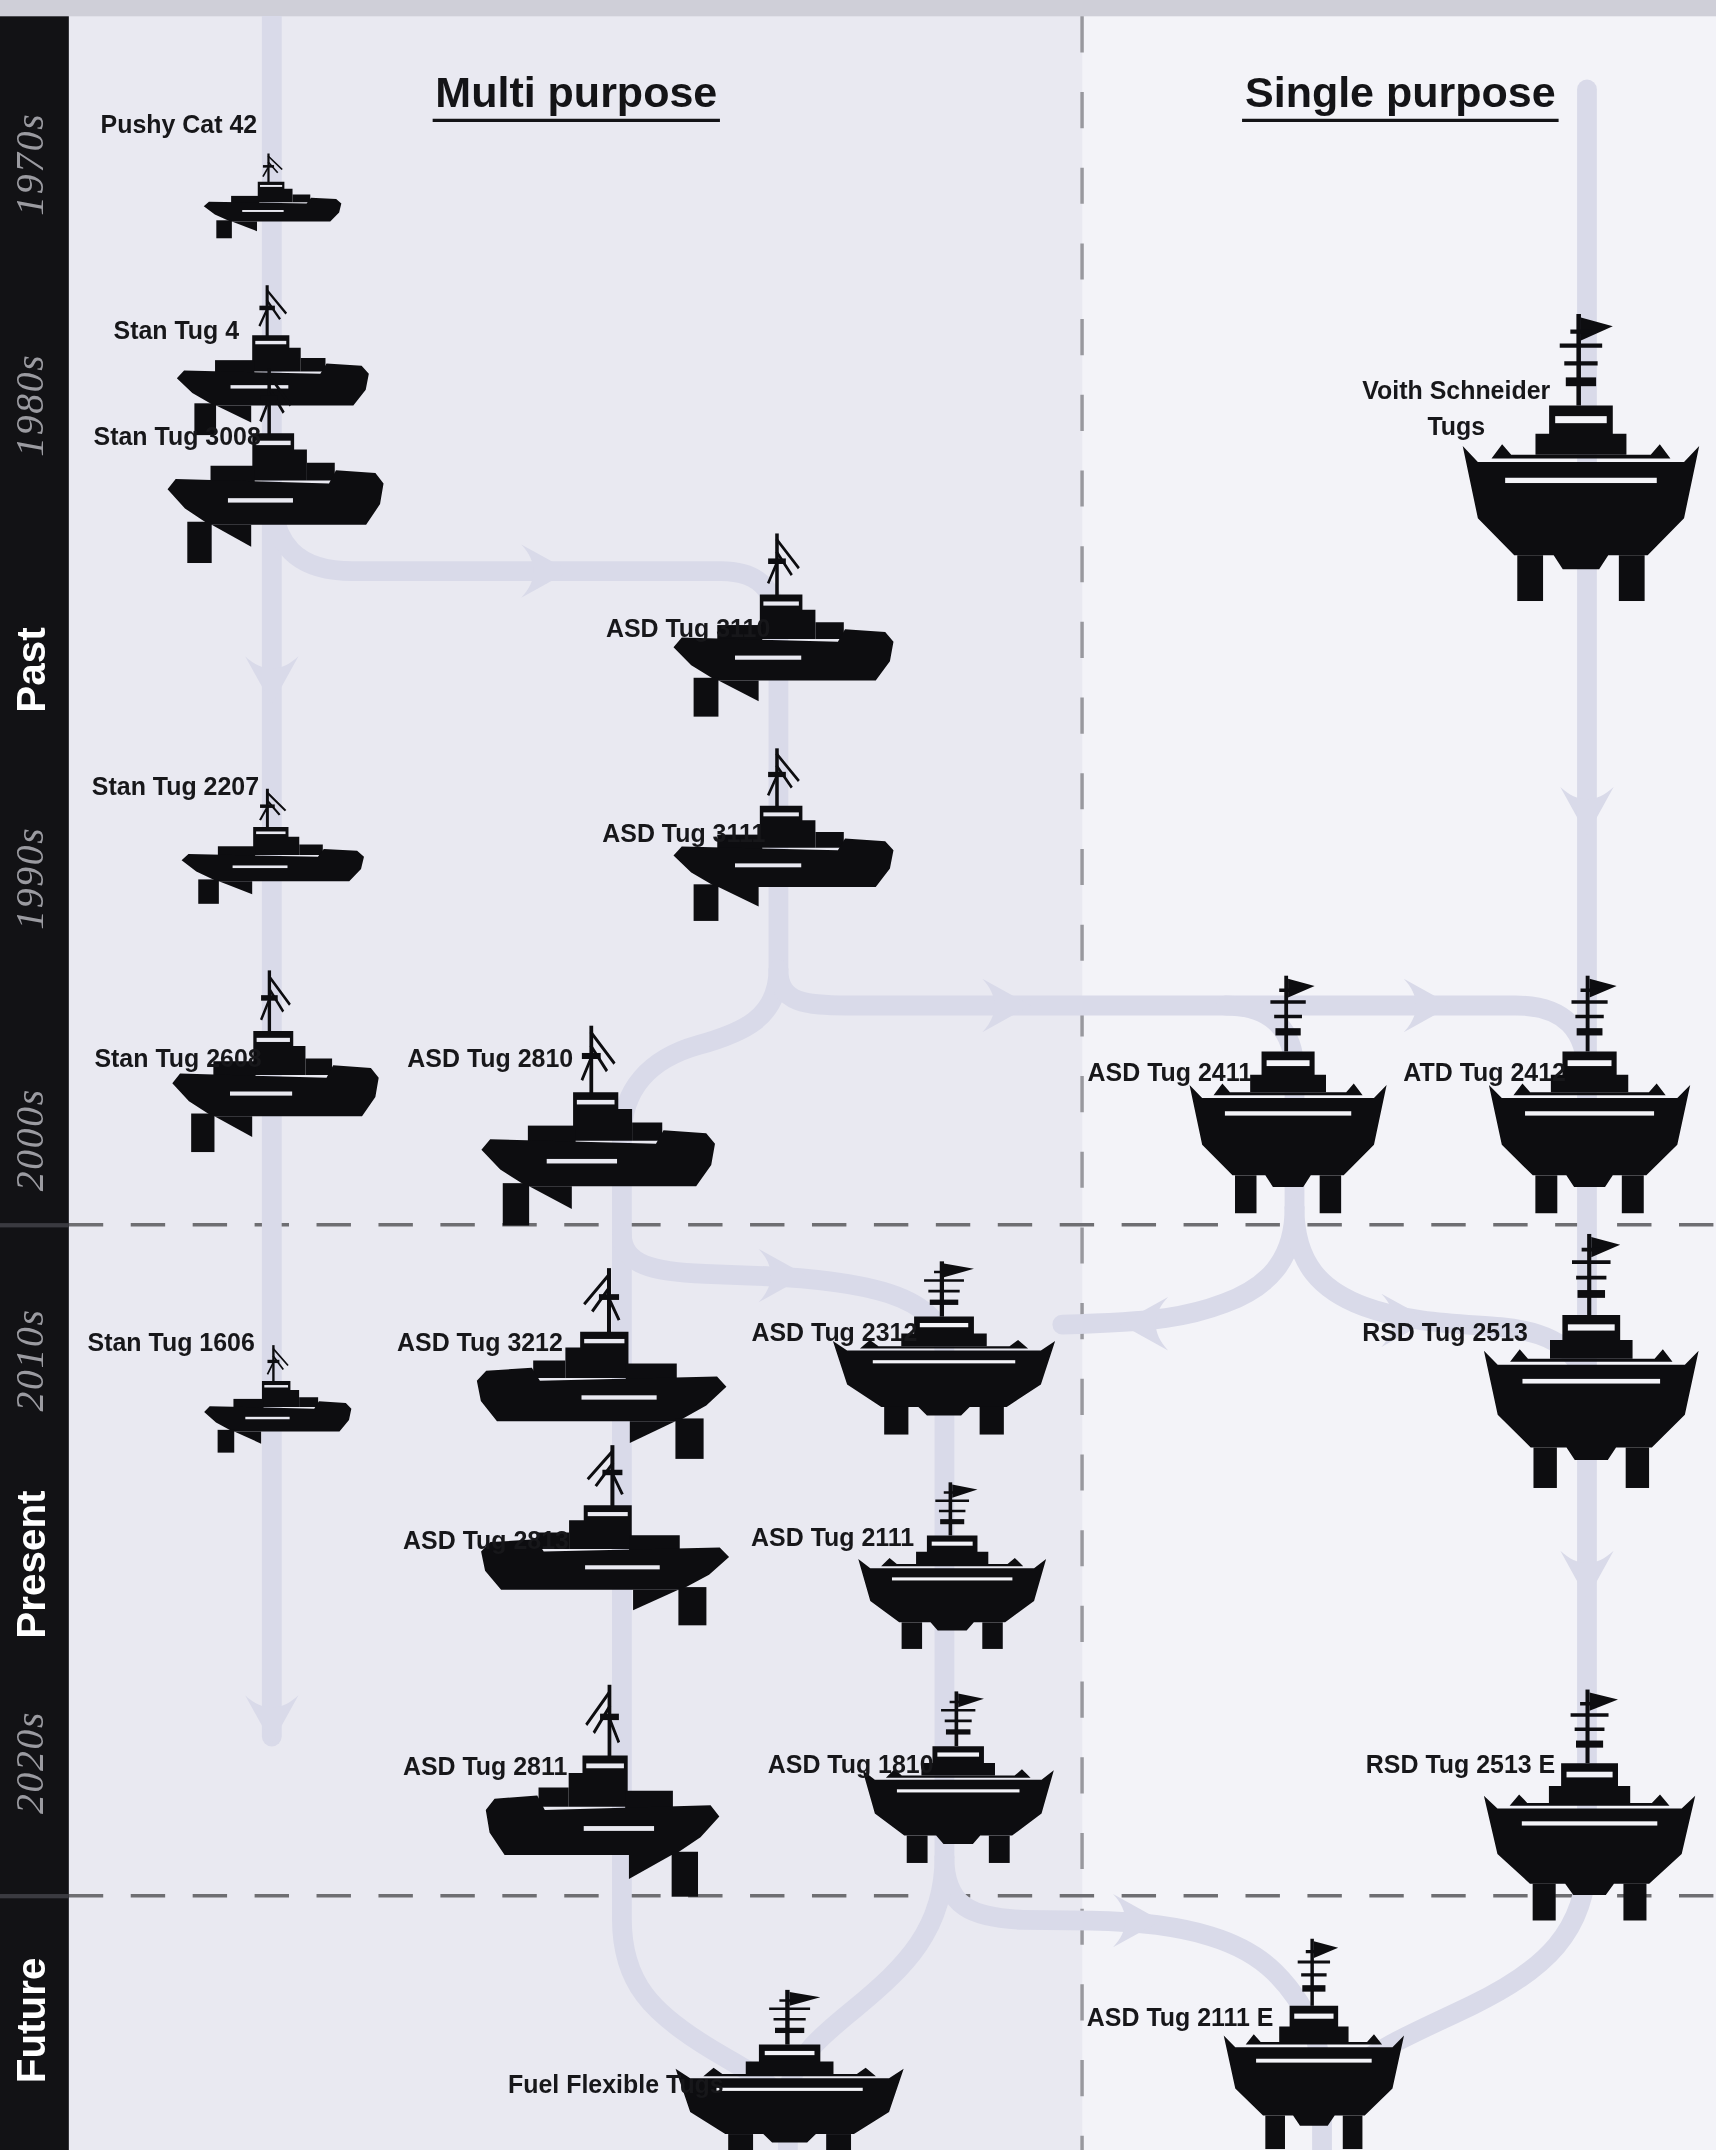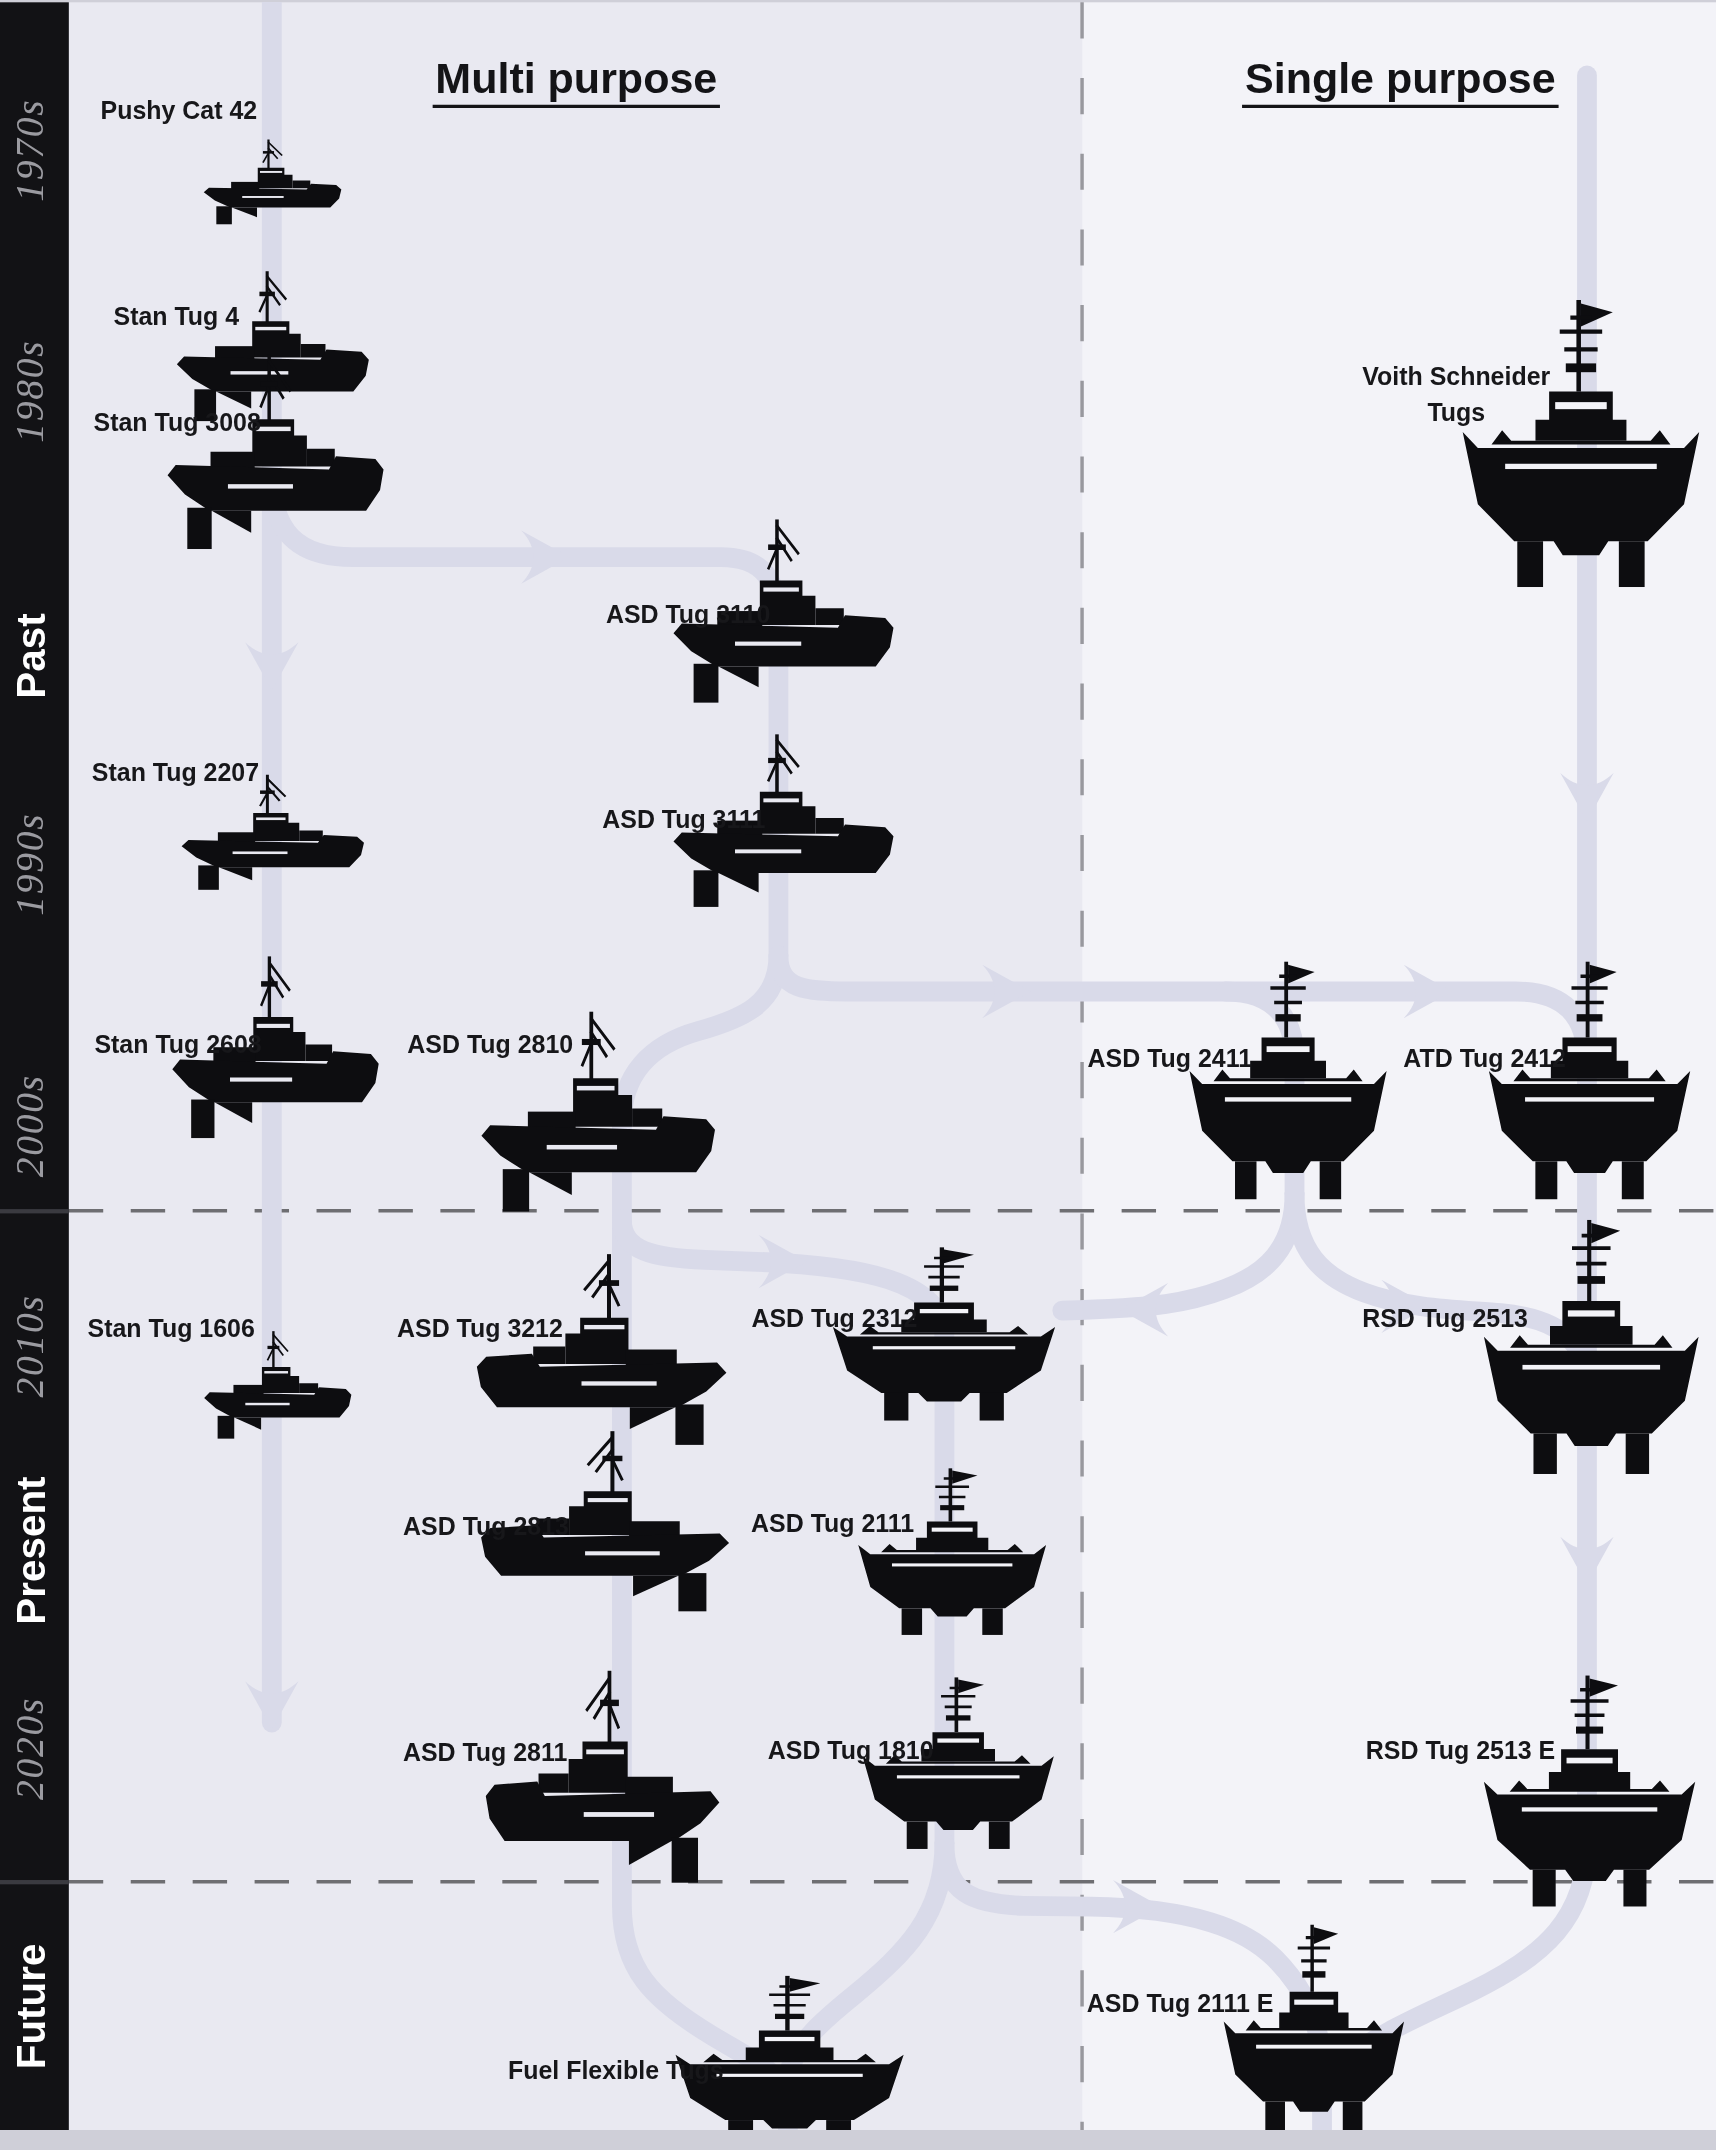--- a/index.html
+++ b/index.html
@@ -1,16 +1,16 @@
 <!DOCTYPE html>
 <html style="font-size:13.8px"><head>
 <meta charset="utf-8">
 <style>
   html,body{margin:0;padding:0;background:#cfcfd8;}
-  .stage{width:1716px;height:2126px;position:relative;margin:2px auto;
+  .stage{width:1716px;height:2126px;position:relative;margin:16px auto;
          font-family:"Liberation Sans",sans-serif;}
   svg{display:block}
   text{font-family:"Liberation Sans",sans-serif;}
   .boat-label{font-size:29px;font-weight:600;fill:#17171a;letter-spacing:0px;}
   .col-title{font-size:50px;font-weight:700;fill:#141417;}
   .era-label{font-size:47px;font-weight:700;fill:#ffffff;}
   .decade-label{font-size:46px;font-style:italic;font-weight:400;fill:#9b9ba1;
                 font-family:"Liberation Serif",serif;letter-spacing:2px;}
 </style>
 </head>

